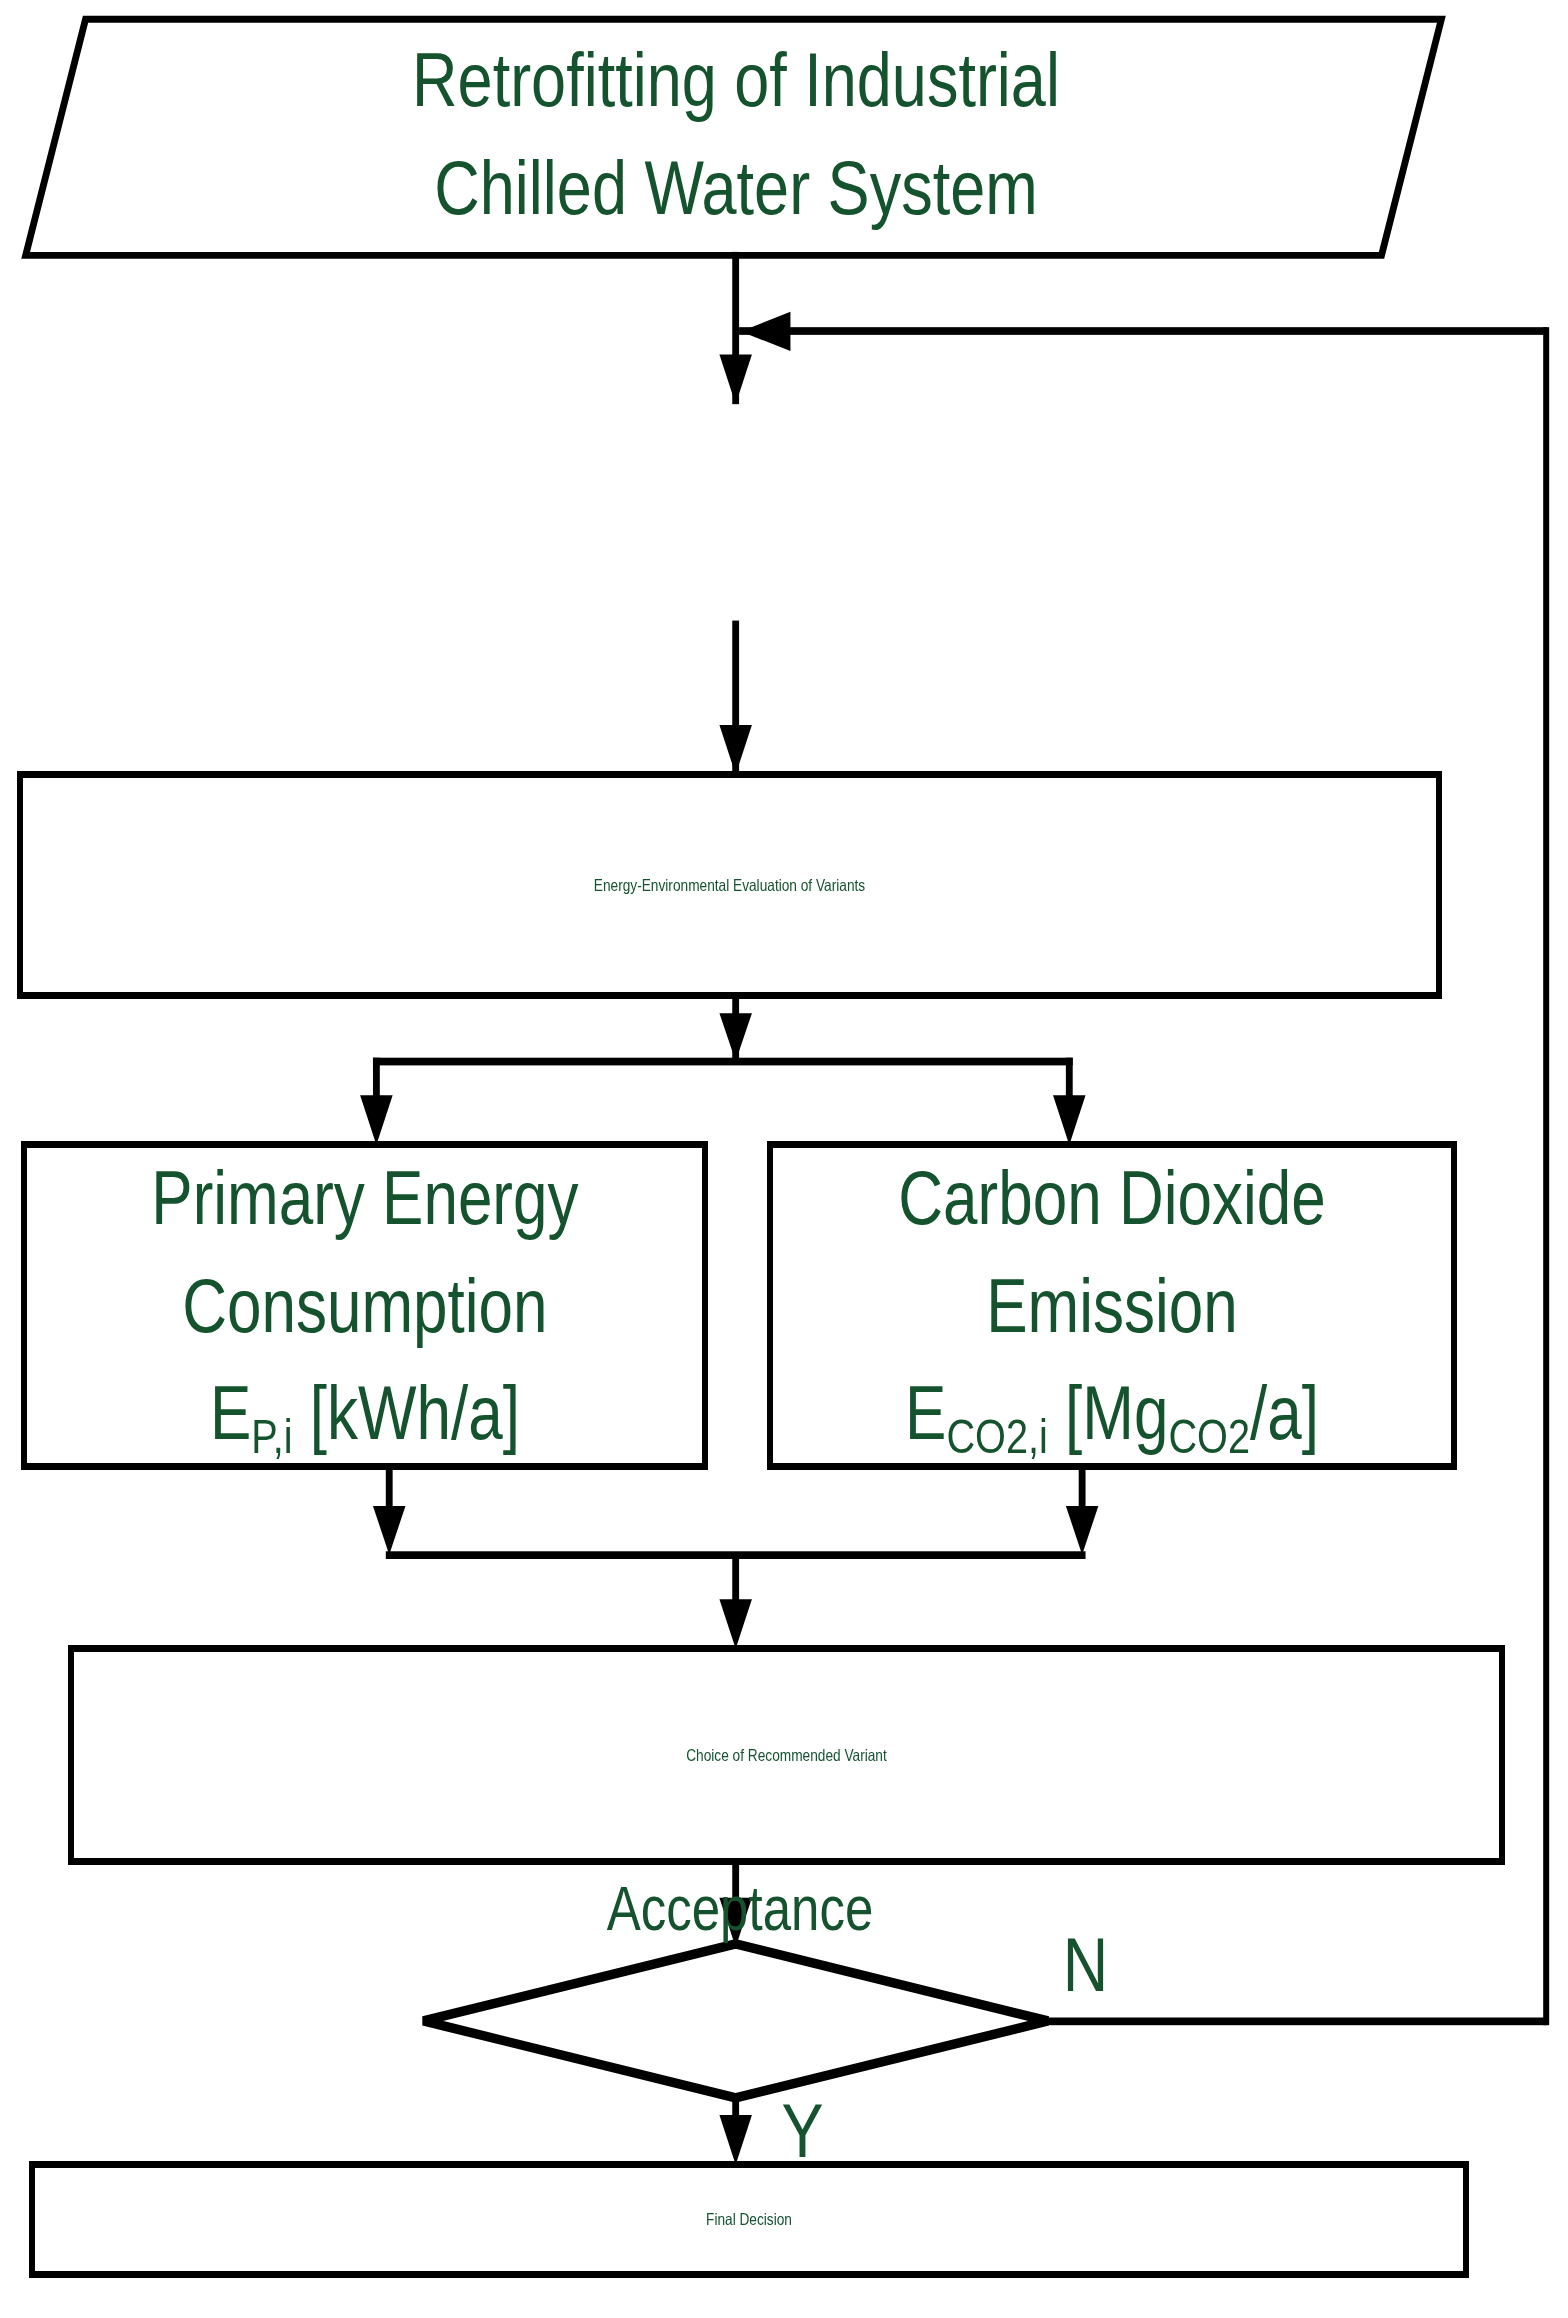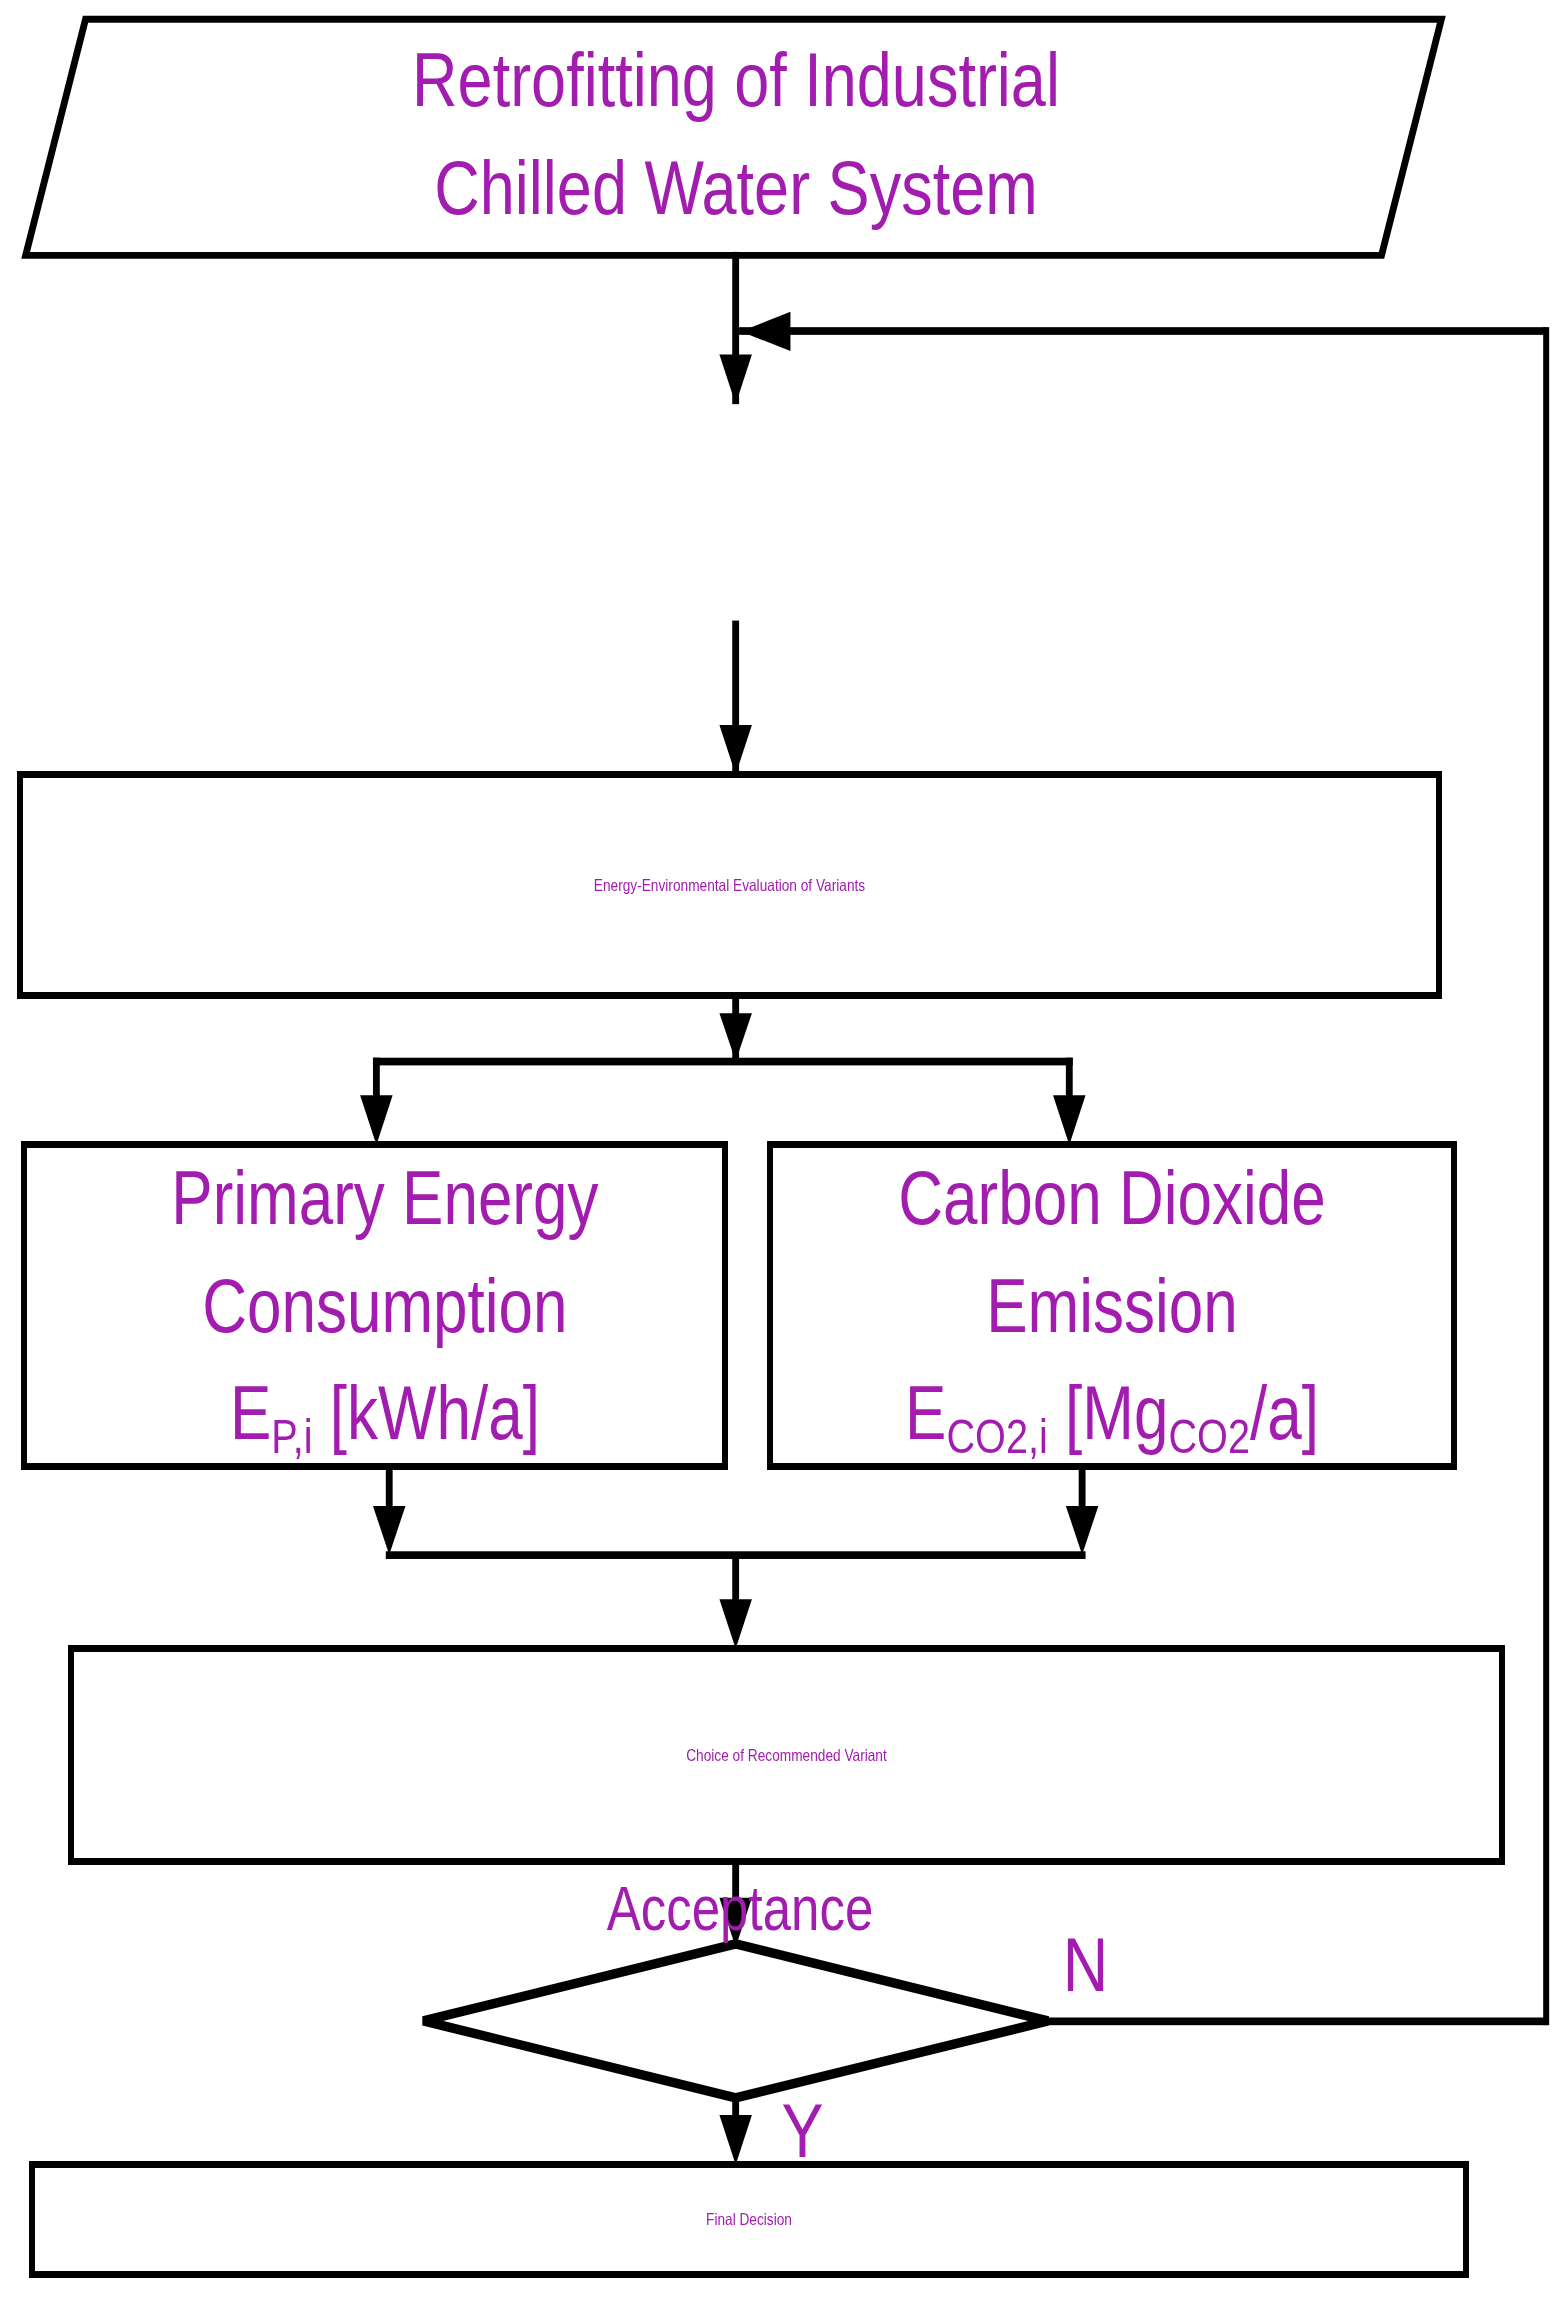--- a/index.html
+++ b/index.html
@@ -1,20 +1,20 @@
 <!DOCTYPE html>
 <html style="font-size:13.7px"><head>
 <meta charset="utf-8">
 <style>
   html,body { margin:0; padding:0; background:#ffffff; }
   .canvas {
     position:relative; width:1568px; height:2319px;
     background:#ffffff; overflow:hidden;
     font-family:"Liberation Sans", sans-serif;
-    color:#a21caf;
+    color:#14532d;
   }
   .layer { position:absolute; left:0; top:0; width:1568px; height:2319px; }
   .box {
     position:absolute; background:#ffffff;
     border-style:solid; border-color:#000;
     border-width:7.7px 6px;
     display:flex; align-items:center; justify-content:center;
     text-align:center;
   }
   .lbl {
@@ -87,21 +87,21 @@
     </div>
   </div>
 
 
   <div class="box" style="left:17px; top:771px; width:1413px; height:214px;">
     <div class="inner-stretch">
       <div>Energy-Environmental Evaluation of Variants</div>
     </div>
   </div>
 
-  <div class="box" style="left:21.4px; top:1141px; width:675px; height:315px;padding-left:20px;">
+  <div class="box" style="left:21.4px; top:1141px; width:675px; height:315px;">
     <div class="inner-stretch" style="line-height:88px; font-size:62px;">
       <div>Primary Energy</div>
       <div>Consumption</div>
       <div class="formula"><span>E</span><sub>P,i</sub><span> [kWh/a]</span></div>
     </div>
   </div>
 
   <div class="box" style="left:767px; top:1141px; width:678px; height:315px;">
     <div class="inner-stretch" style="line-height:88px; font-size:62px;">
       <div>Carbon Dioxide</div>

